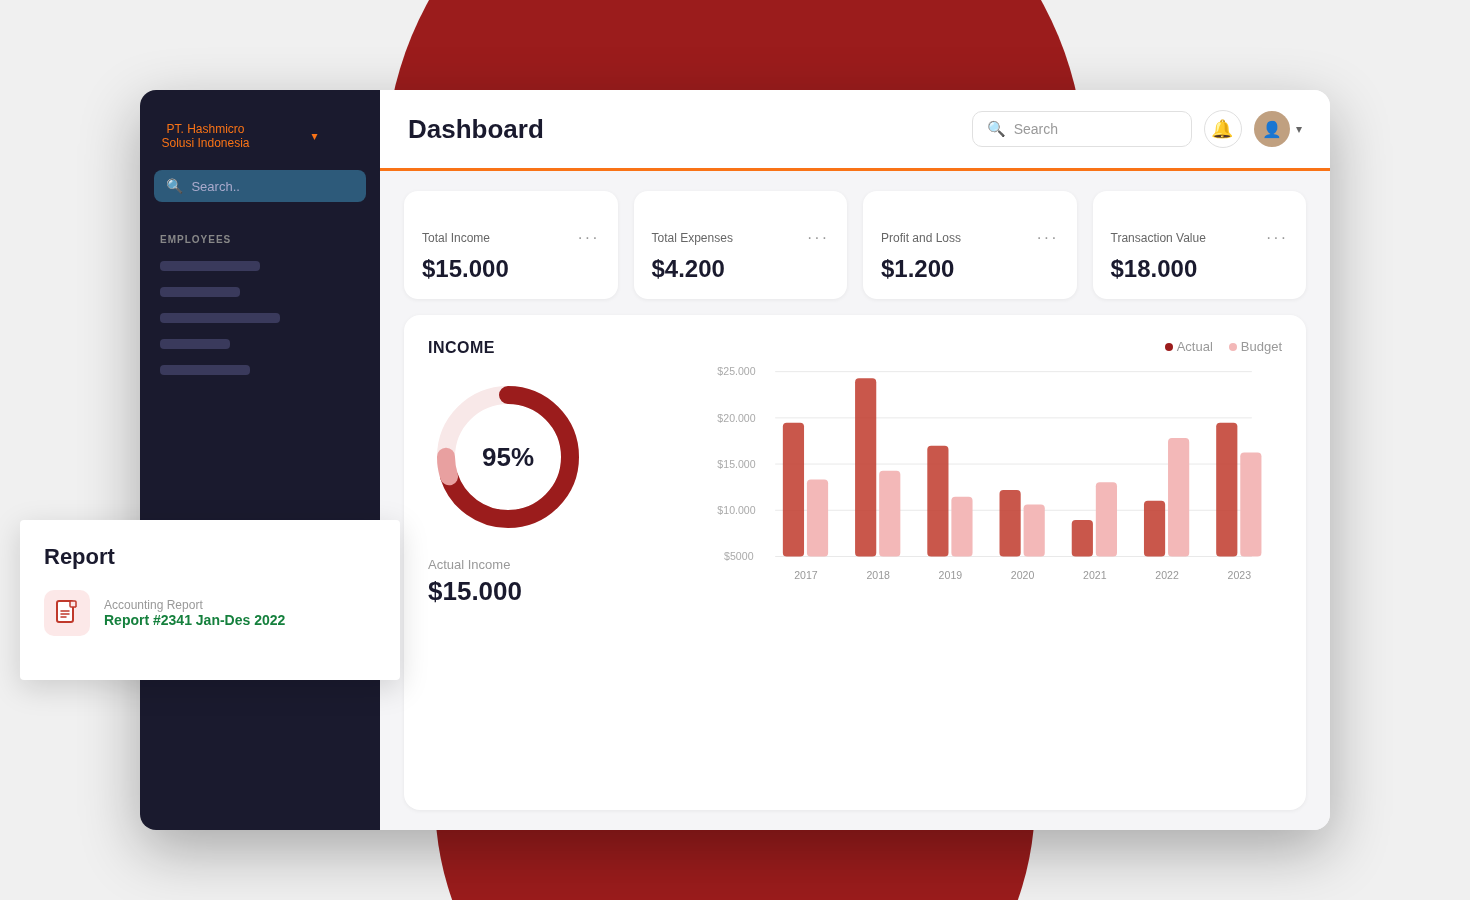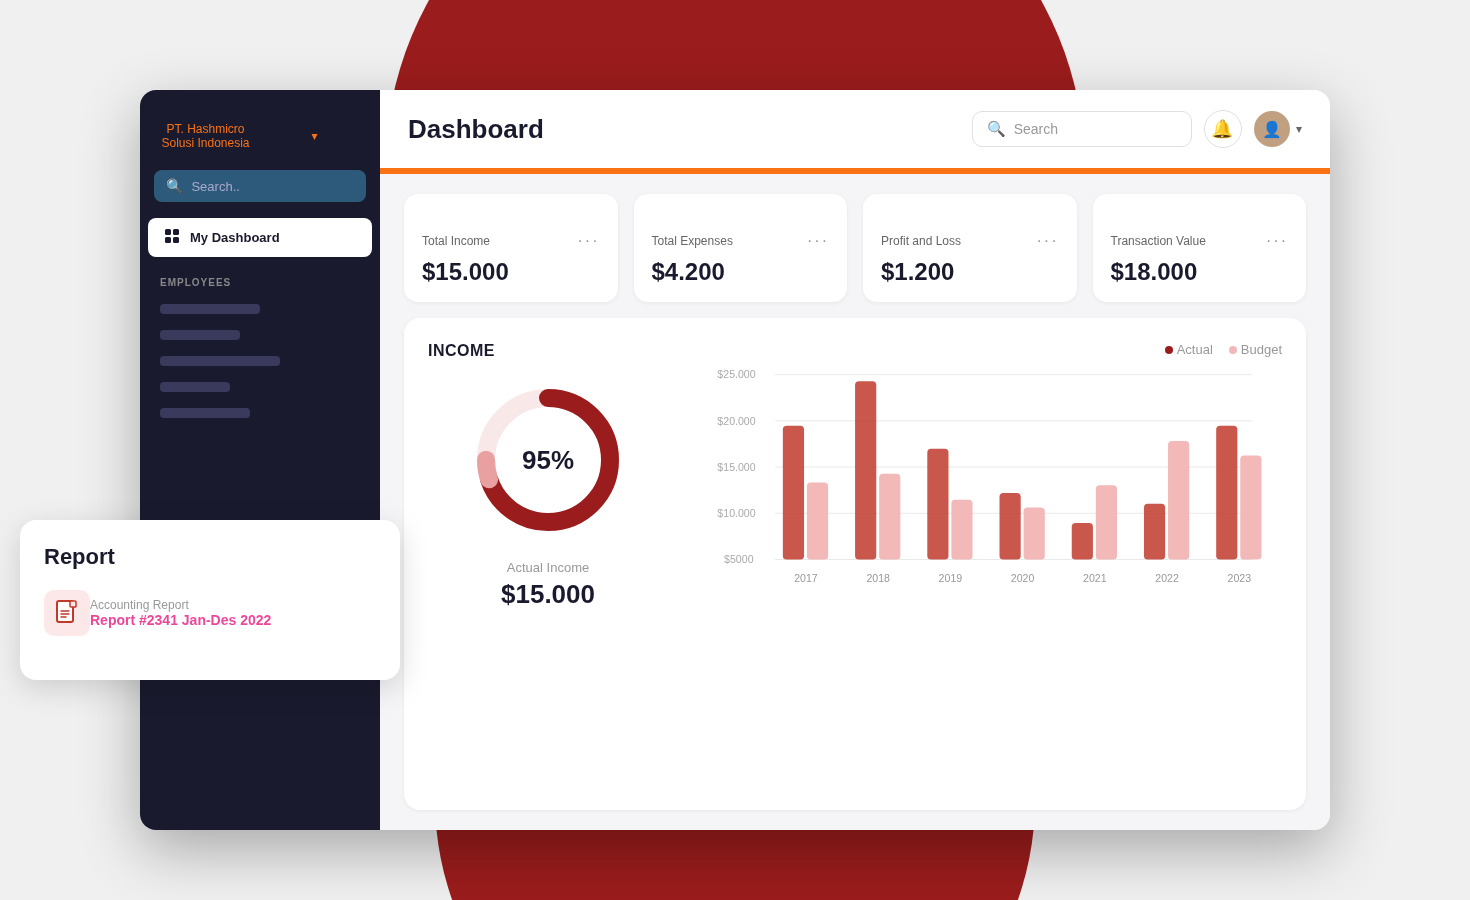--- a/index.html
+++ b/index.html
@@ -166,21 +166,21 @@
       overflow: hidden;
     }
 
     
     .header {
       background: white;
       padding: 20px 28px;
       display: flex;
       align-items: center;
       justify-content: space-between;
-      border-bottom: 6px solid #f97316;
+      border-bottom: 3px solid #f97316;
       flex-shrink: 0;
     }
     .header-title {
       font-size: 26px;
       font-weight: 700;
       color: #1a1a2e;
     }
     .header-right {
       display: flex;
       align-items: center;
@@ -282,21 +282,21 @@
       gap: 24px;
       box-shadow: 0 1px 4px rgba(0,0,0,0.06);
       overflow: hidden;
     }
 
     .income-left {
       width: 240px;
       flex-shrink: 0;
       display: flex;
       flex-direction: column;
-      align-items: center;
+      align-items: flex-start;
     }
     .income-title {
       font-size: 16px;
       font-weight: 800;
       color: #1a1a2e;
       align-self: flex-start;
       margin-bottom: 20px;
       letter-spacing: 0.5px;
     }
 
@@ -371,34 +371,35 @@
       height: 100%;
     }
 
     
     .report-card {
       position: absolute;
       top: 520px;
       left: 20px;
       width: 380px;
       background: white;
-      border-radius: 16px;
+      border-radius: 4px;
       padding: 24px;
       box-shadow: 0 8px 30px rgba(0,0,0,0.15);
       z-index: 20;
     }
     .report-card-title {
       font-size: 22px;
       font-weight: 700;
       color: #1a1a2e;
       margin-bottom: 20px;
     }
     .report-file-row {
       display: flex;
       align-items: center;
+      gap: 14px;
       margin-bottom: 20px;
     }
     .report-file-icon {
       width: 46px;
       height: 46px;
       background: #fce8e8;
       border-radius: 10px;
       display: flex;
       align-items: center;
       justify-content: center;
@@ -406,21 +407,21 @@
       font-size: 22px;
       flex-shrink: 0;
     }
     .report-file-info .report-type {
       font-size: 12px;
       color: #999;
     }
     .report-file-info .report-name {
       font-size: 14px;
       font-weight: 700;
-      color: #ec4899;
+      color: #15803d;
     }
     .download-btn {
       width: 100%;
       background: #c0392b;
       color: white;
       border: none;
       border-radius: 10px;
       padding: 16px;
       font-size: 16px;
       font-weight: 700;
@@ -441,31 +442,20 @@
     <div class="company-selector">
       <span>PT. Hashmicro Solusi Indonesia</span>
       <span>▾</span>
     </div>
 
     <div class="sidebar-search">
       <span style="color:#aac;font-size:14px;">🔍</span>
       <input type="text" placeholder="Search.." style="">
     </div>
 
-    <div class="sidebar-nav-item">
-      <span>
-        <svg width="16" height="16" viewBox="0 0 16 16" fill="none">
-          <rect x="1" y="1" width="6" height="6" rx="1.5" fill="#1a1a2e"></rect>
-          <rect x="9" y="1" width="6" height="6" rx="1.5" fill="#1a1a2e"></rect>
-          <rect x="1" y="9" width="6" height="6" rx="1.5" fill="#1a1a2e"></rect>
-          <rect x="9" y="9" width="6" height="6" rx="1.5" fill="#1a1a2e"></rect>
-        </svg>
-      </span>
-      <span>My Dashboard</span>
-    </div>
 
     <div class="sidebar-section-label">EMPLOYEES</div>
 
     <div class="sidebar-skeleton-item w100"></div>
     <div class="sidebar-skeleton-item w80"></div>
     <div class="sidebar-skeleton-item w120"></div>
     <div class="sidebar-skeleton-item w70"></div>
     <div class="sidebar-skeleton-item w90"></div>
   </aside>
 

